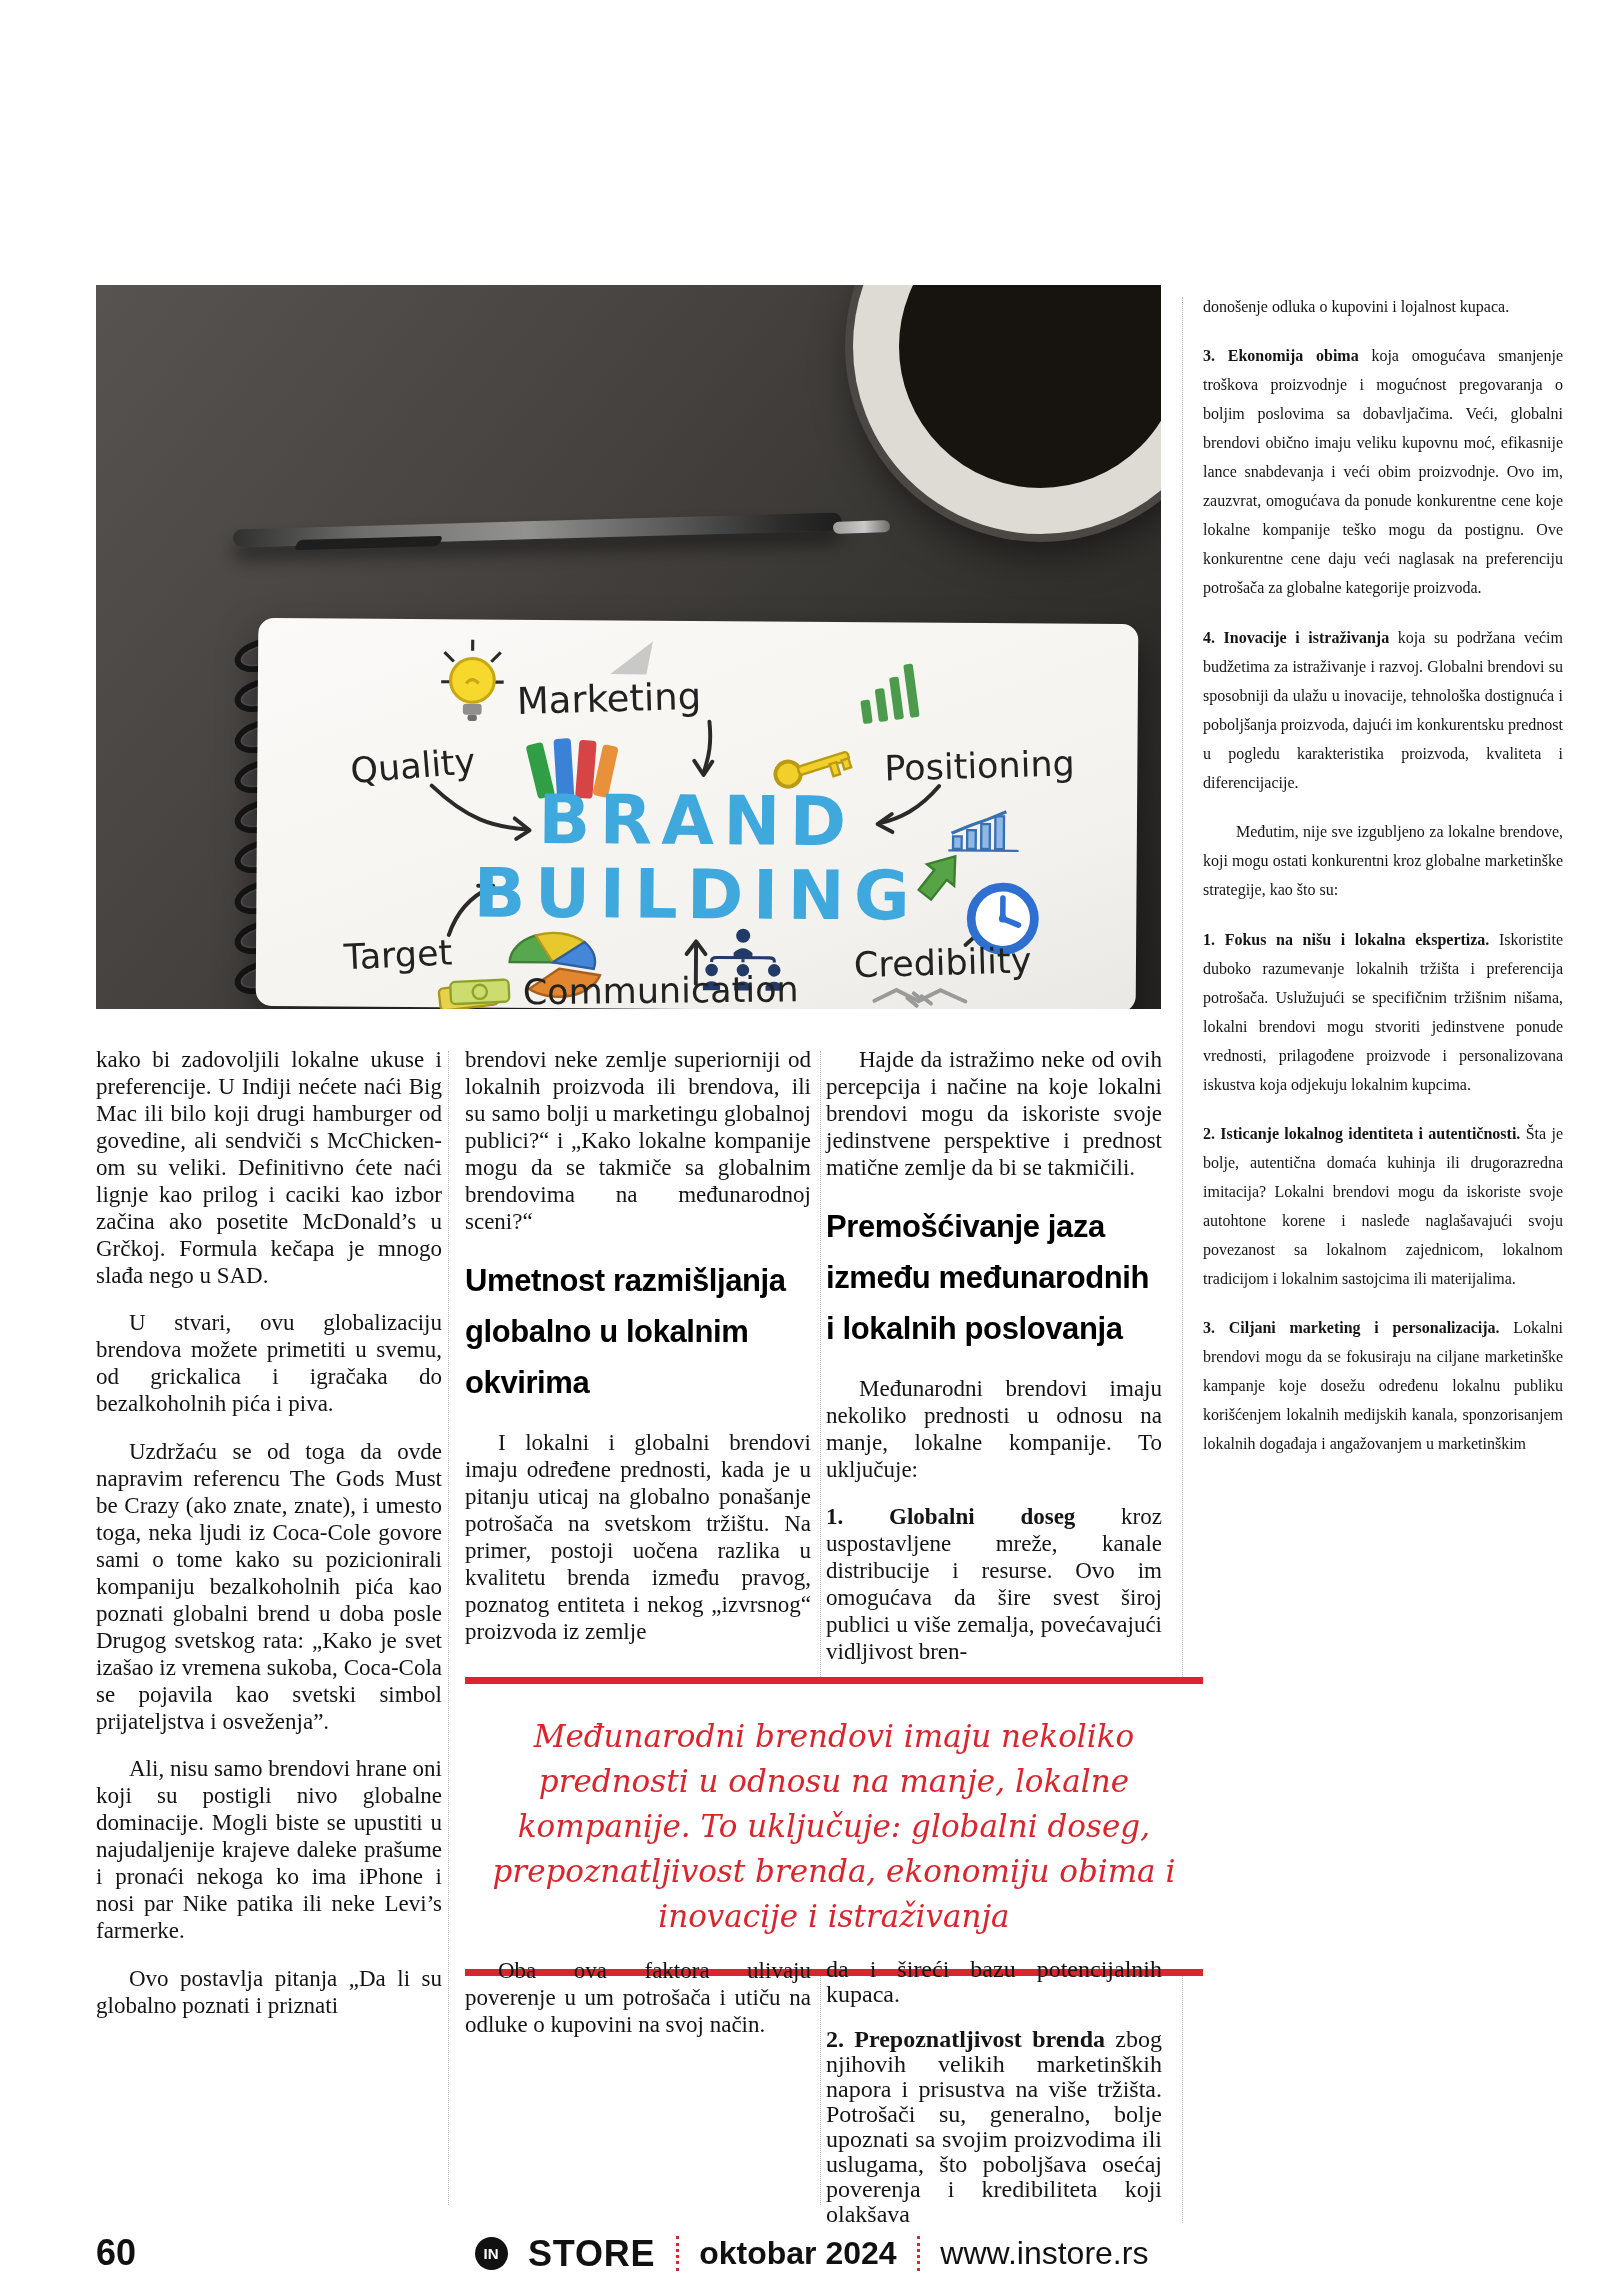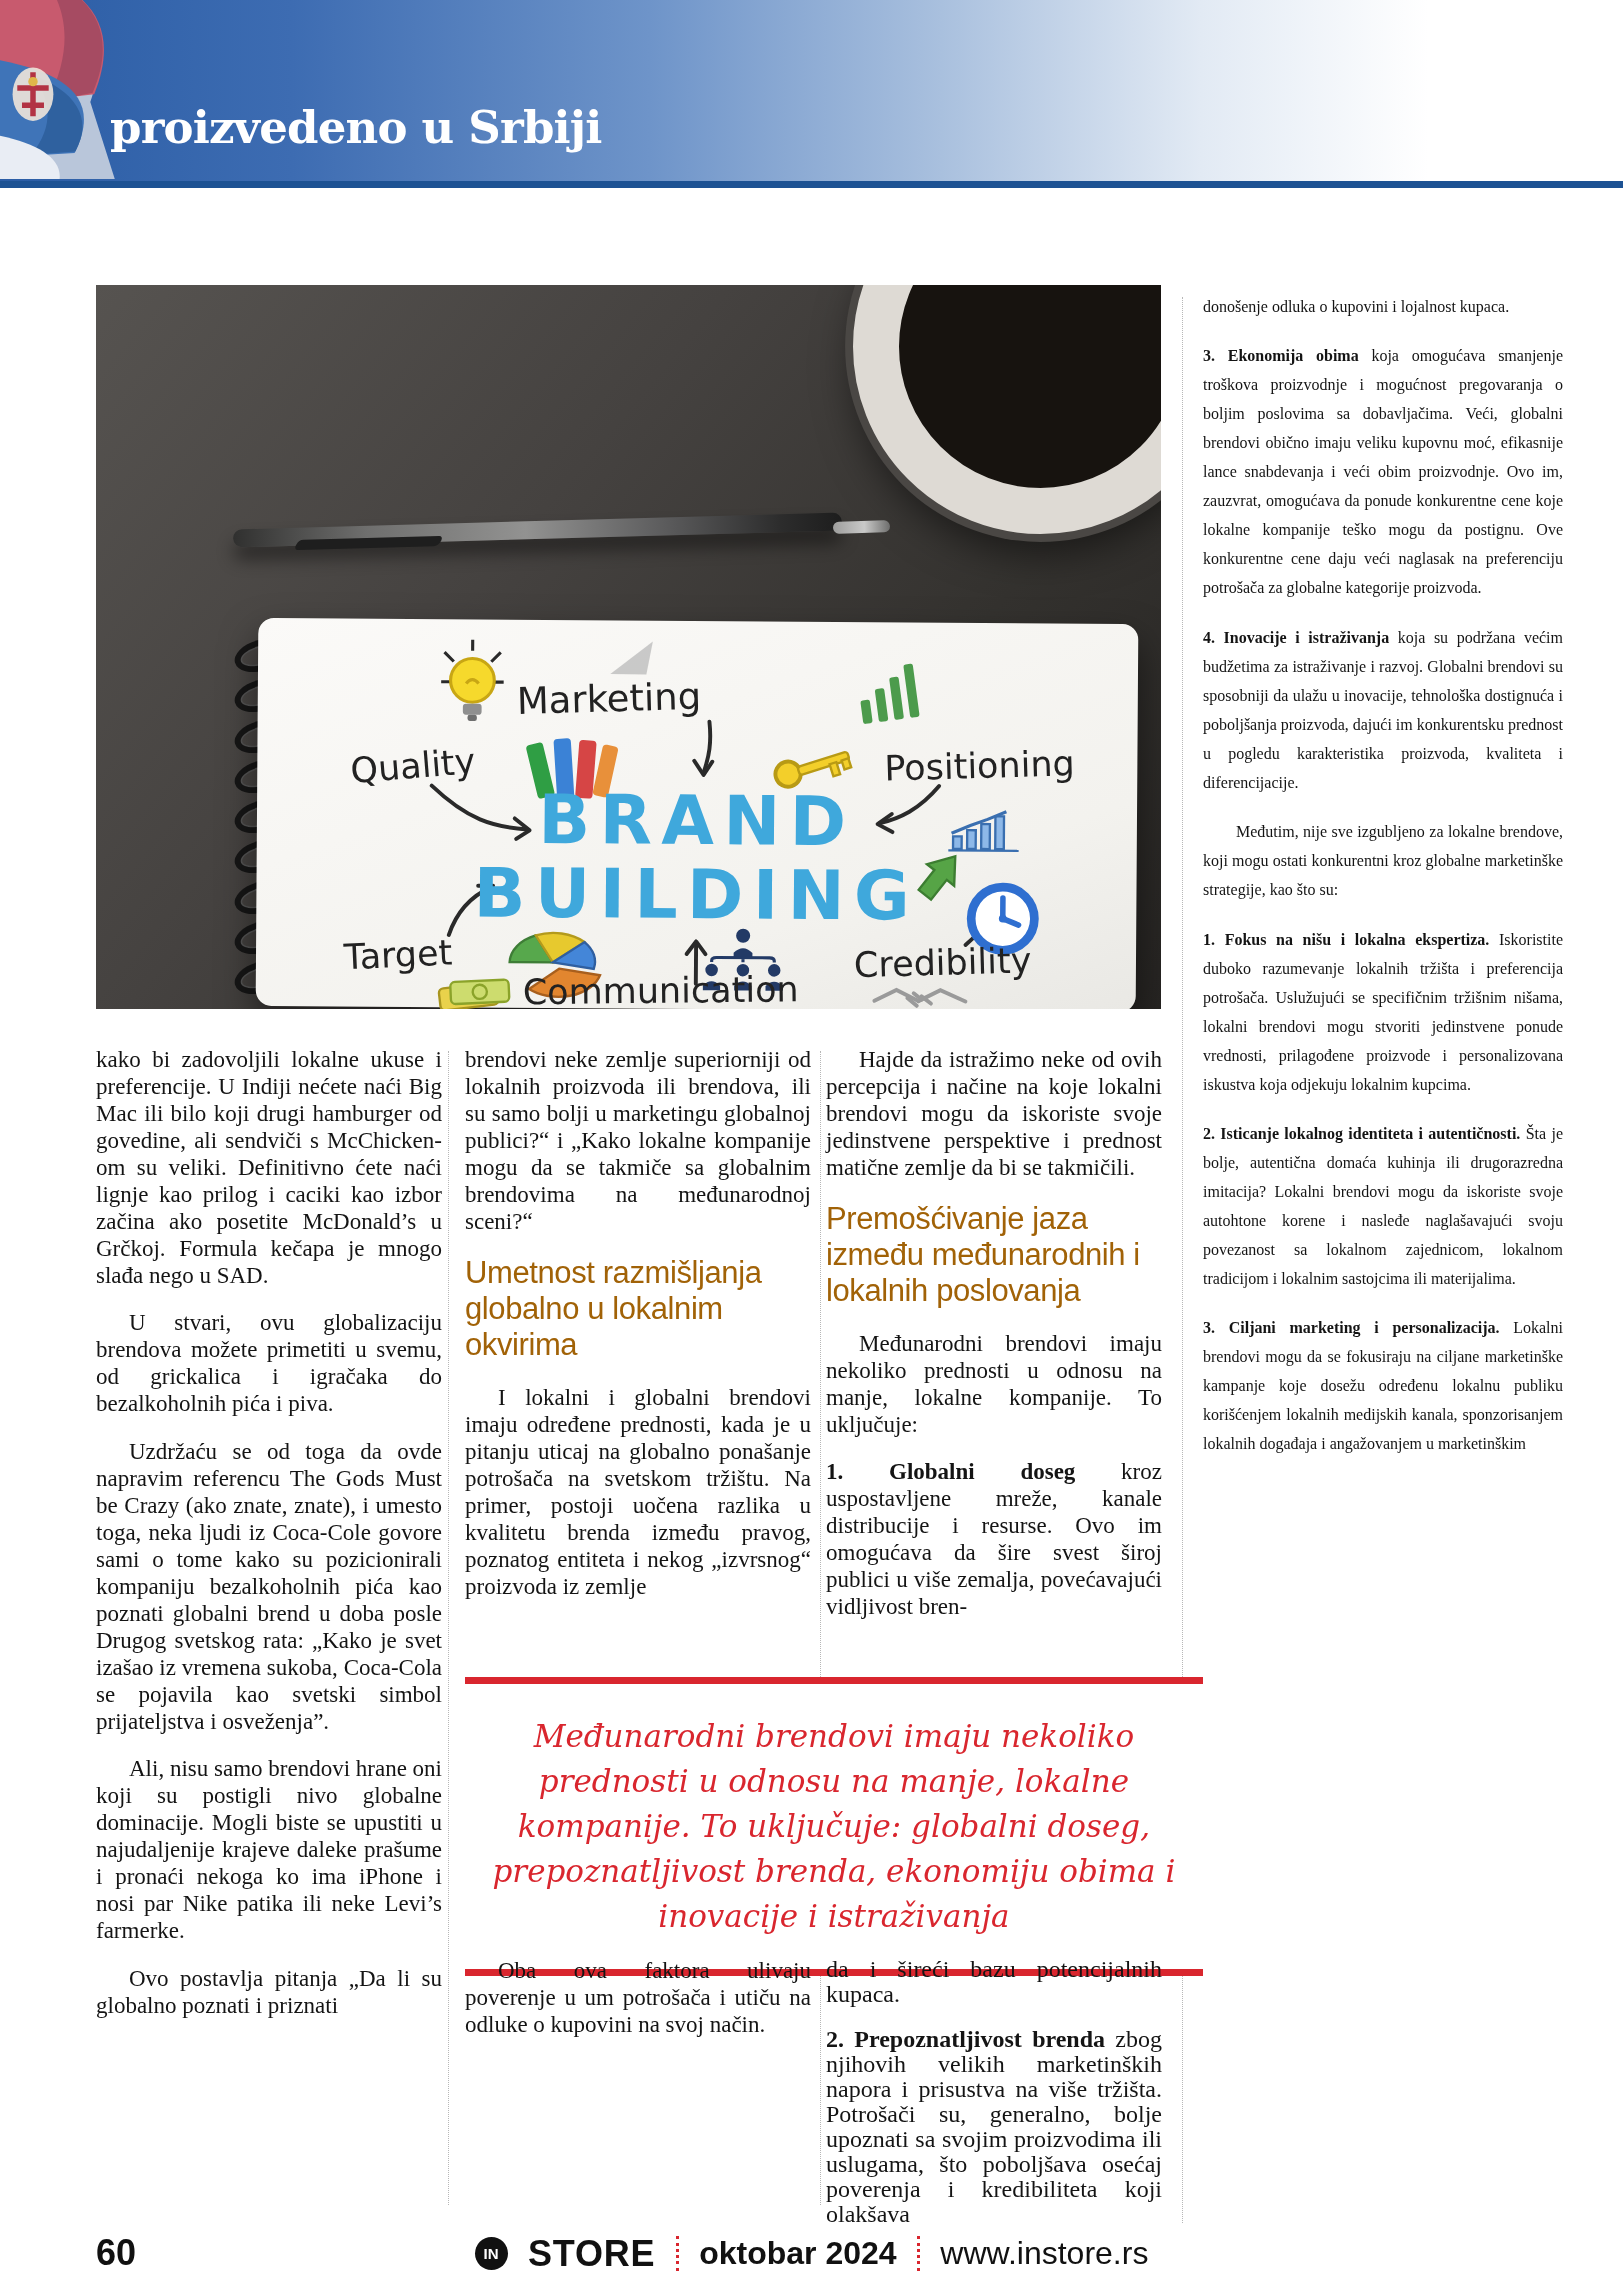--- a/index.html
+++ b/index.html
@@ -40,22 +40,22 @@
   .brand-word{position:absolute;left:0;width:100%;text-align:center;
     font-family:"DejaVu Sans",sans-serif;font-weight:800;color:#3fa8dc;
     letter-spacing:9.4px;font-size:68px;line-height:68px;}
   .icon{position:absolute;}
 
   
   .col{position:absolute;font-size:23px;line-height:27px;color:#141414;text-align:justify;}
   .col p{margin:0 0 20.4px 0;}
   .col p.indent{text-indent:33px;}
   .lead{font-weight:bold;}
-  .colhead{font-family:"Liberation Sans",sans-serif;font-weight:400;font-size:31px;
-    line-height:36px;letter-spacing:-0.4px;color:#a16207;margin:7.9px 0 20.4px 0;text-align:left;}
+  .colhead{font-family:"Liberation Sans",sans-serif;font-weight:700;font-size:31px;
+    line-height:51px;letter-spacing:-0.4px;color:#000000;margin:7.9px 0 20.4px 0;text-align:left;}
   .col1{left:96px;top:1046px;width:346px;}
   .col2top{left:465px;top:1046px;width:346px;}
   .col3top{left:826px;top:1046px;width:336px;}
   .col2bot{left:465px;top:1957px;width:346px;height:259px;overflow:hidden;}
   .col3bot{left:826px;top:1957px;width:336px;height:276px;overflow:hidden;font-size:24px;line-height:25px;}
   .col4{left:1203px;top:292px;width:360px;height:1924px;overflow:hidden;font-size:16px;line-height:29px;}
 
   .vsep{position:absolute;width:0;border-left:1.6px dotted #b7b7b7;}
   .sep1{left:448px;top:1051px;height:1154px;}
   .sep2{left:820px;top:1051px;height:1154px;}
@@ -79,36 +79,20 @@
   .brand-store{font-size:36px;font-weight:700;letter-spacing:0.8px;}
   .f-sep{height:35px;border-left:3.1px dotted #d9262e;}
   .issue{font-size:32px;font-weight:700;}
   .site{font-size:32px;font-weight:400;}
 </style>
 </head>
 <body>
 
 <div class="page">
 
-  <div class="banner">
-    <div class="flag">
-      <svg width="212" height="179" viewBox="0 0 270 228">
-        <path d="M-30,-40 C90,-20 150,30 115,130 L150,240 L-60,250 Z" fill="#b9c6da"></path>
-        <path d="M-20,-50 C100,-30 160,20 120,120 L-50,140 Z" fill="#c85a6e"></path>
-        <path d="M55,-30 C120,-5 150,45 118,118 L60,130 C95,60 85,10 55,-30 Z" fill="#a64b62"></path>
-        <path d="M-40,70 C70,85 135,115 95,195 L-70,205 Z" fill="#3f74b8"></path>
-        <path d="M40,95 C95,115 120,150 96,193 L40,197 C70,160 65,125 40,95 Z" fill="#2f619f"></path>
-        <path d="M-50,165 C40,175 95,200 70,245 L-80,255 Z" fill="#e9edf4"></path>
-        <ellipse cx="42" cy="120" rx="26" ry="34" fill="#efe6da" opacity=".9"></ellipse>
-        <path d="M42,92 L42,148 M22,112 L62,112 M28,134 L56,134" stroke="#b23344" stroke-width="7" fill="none"></path>
-        <circle cx="42" cy="104" r="6" fill="#e0b64a"></circle>
-      </svg>
-    </div>
-    <div class="page-title">proizvedeno u Srbiji</div>
-  </div>
 
   <div class="photo">
     <div class="cup"></div>
     <div class="pen"></div>
     <div class="pen-clip"></div>
     <div class="pen-tip"></div>
 
     <div class="spirals">
       <span class="ring"></span>
       <span class="ring"></span>

